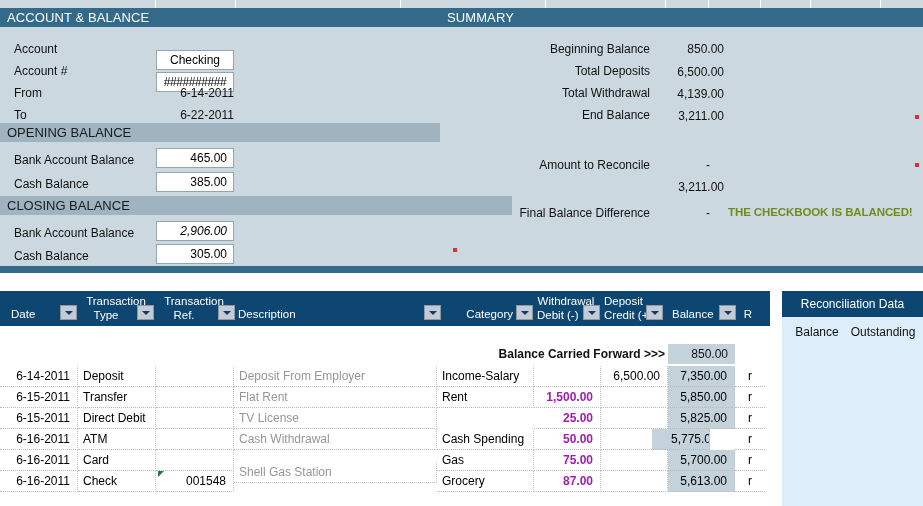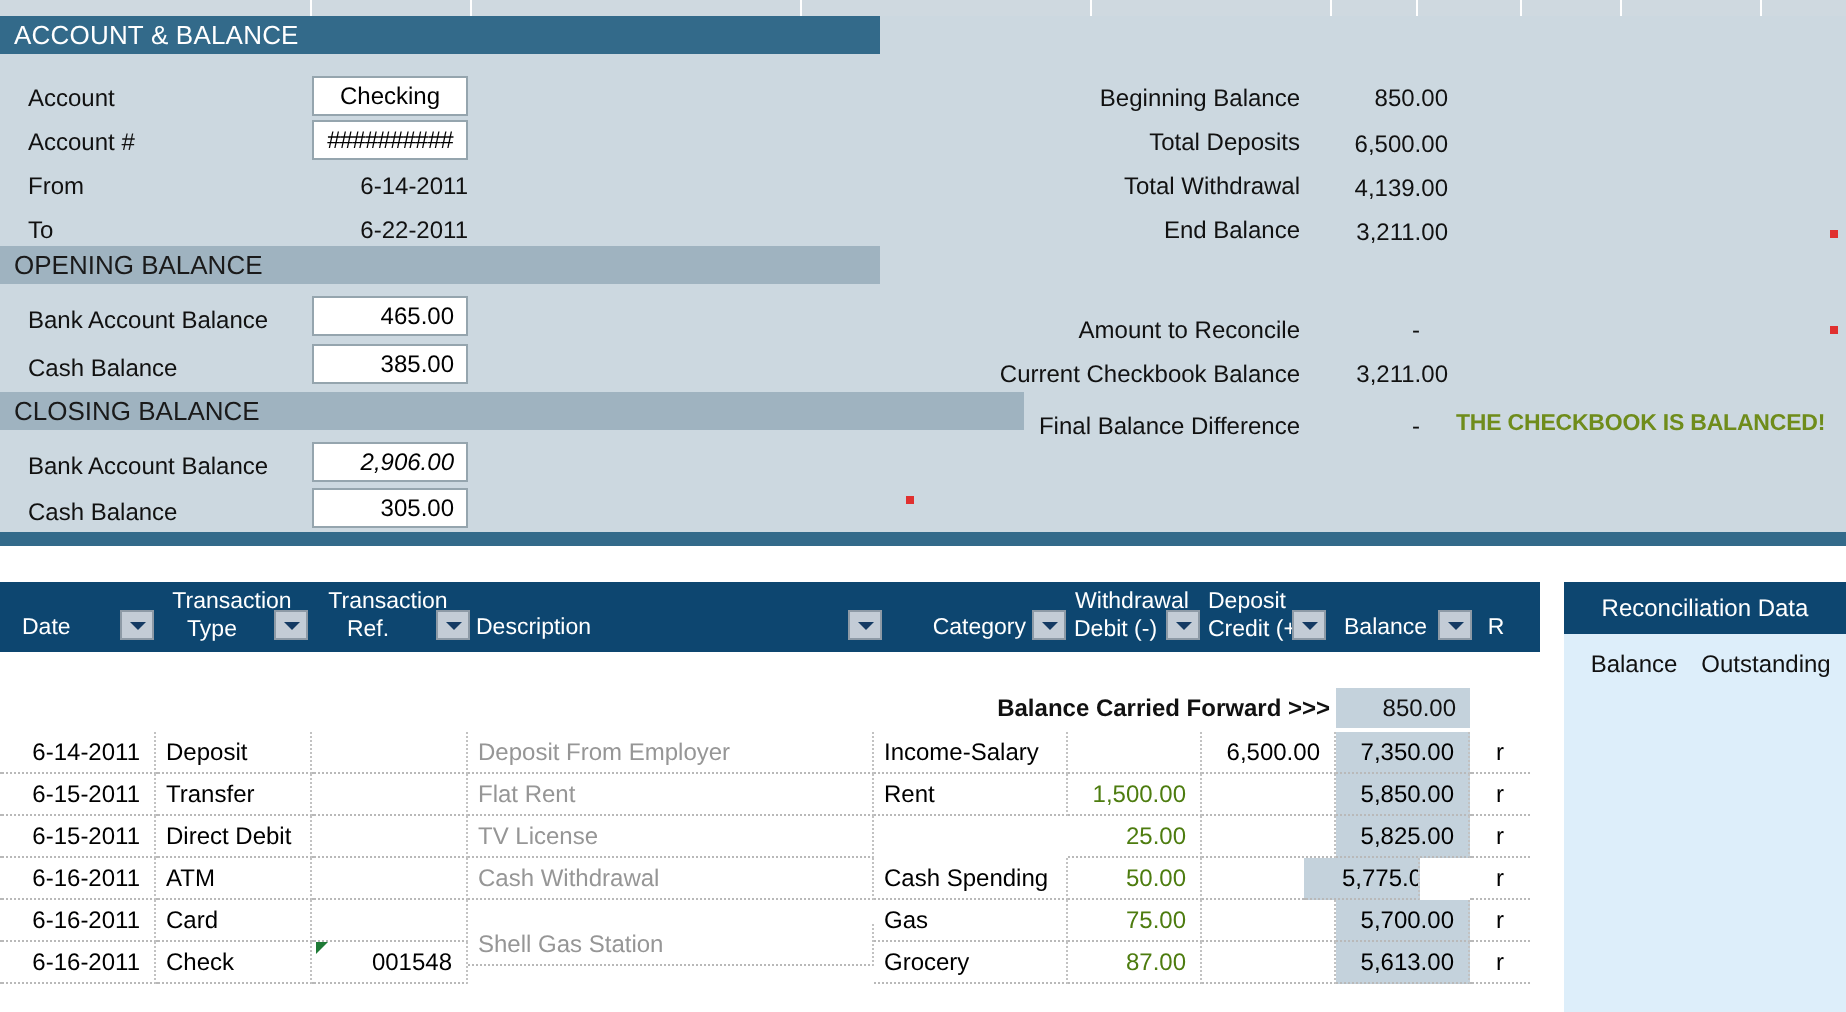--- a/index.html
+++ b/index.html
@@ -25,21 +25,21 @@
             font-size:13px;padding-left:7px;box-sizing:border-box;}
 
   .lbl{position:absolute;font-size:12px;color:#111;line-height:14px;white-space:nowrap;}
   .lbl.r{text-align:right;}
 
   .val{position:absolute;font-size:12px;color:#111;line-height:14px;white-space:nowrap;}
   .val.r{text-align:right;}
 
   .ibox{position:absolute;background:#ffffff;border:1px solid #95a5ae;
         box-sizing:border-box;font-size:12px;line-height:18px;height:20px;}
-  .ibox.c{text-align:center;}
+  .ibox.c{text-align:center;margin-top:12px;}
   .ibox.rt{text-align:right;padding-right:6px;}
 
   .hashes{font-family:"Liberation Sans",sans-serif;letter-spacing:-0.4px;}
 
   .balanced{position:absolute;color:#6f8c1b;font-weight:bold;font-size:11.5px;
             white-space:nowrap;letter-spacing:-0.1px;}
 
   .cmark{position:absolute;width:4px;height:4px;background:#e03030;}
 
   
@@ -75,21 +75,21 @@
             height:20px;line-height:20px;}
 
   .row{position:absolute;left:0;width:770px;height:21px;}
   .row .cell{position:absolute;height:21px;line-height:21px;font-size:12px;
              box-sizing:border-box;overflow:hidden;white-space:nowrap;
              border-bottom:1px dotted #b9b9b9;border-right:1px dotted #c2c2c2;}
   .row .cell.pl{padding-left:5px;}
   .row .cell.pr{padding-right:7px;text-align:right;}
   .row .cell.ctr{text-align:center;}
   .row .cell.grey{color:#969696;}
-  .row .cell.red{color:#4d7c0f;}
+  .row .cell.red{color:#a21caf;font-weight:bold;}
   .row .cell.bal{background:#c4d2dc;text-align:right;padding-right:7px;}
   .row .cell.nb{border-right:none;}
 
   .gflag{position:absolute;width:0;height:0;
          border-top:6px solid #1e7a36;border-right:6px solid transparent;}
 </style>
 </head>
 <body>
 
 <div class="sheet">
@@ -131,37 +131,37 @@
     <div class="ibox rt" style="left:156px;top:164px;width:78px;">385.00</div>
 
     <div class="subhead" style="left:0;top:188px;width:512px;">CLOSING BALANCE</div>
 
     <div class="lbl" style="left:14px;top:218px;">Bank Account Balance</div>
     <div class="ibox rt" style="left:156px;top:213px;width:78px;font-style:italic;">2,906.00</div>
 
     <div class="lbl" style="left:14px;top:241px;">Cash Balance</div>
     <div class="ibox rt" style="left:156px;top:236px;width:78px;">305.00</div>
 
+    <div class="bandhead" style="left:440px;top:0;width:483px;">SUMMARY</div>
 
     <div class="lbl r" style="left:460px;top:34px;width:190px;">Beginning Balance</div>
     <div class="val r" style="left:658px;top:34px;width:66px;">850.00</div>
 
     <div class="lbl r" style="left:460px;top:56px;width:190px;">Total Deposits</div>
     <div class="val r" style="left:658px;top:57px;width:66px;">6,500.00</div>
 
     <div class="lbl r" style="left:460px;top:78px;width:190px;">Total Withdrawal</div>
     <div class="val r" style="left:658px;top:79px;width:66px;">4,139.00</div>
 
     <div class="lbl r" style="left:460px;top:100px;width:190px;">End Balance</div>
     <div class="val r" style="left:658px;top:101px;width:66px;">3,211.00</div>
 
     <div class="lbl r" style="left:440px;top:150px;width:210px;">Amount to Reconcile</div>
     <div class="val r" style="left:658px;top:150px;width:52px;">-</div>
 
-    <div class="lbl r" style="left:440px;top:172px;width:210px;">Current Checkbook Balance</div>
     <div class="val r" style="left:658px;top:172px;width:66px;">3,211.00</div>
 
     <div class="lbl r" style="left:440px;top:198px;width:210px;">Final Balance Difference</div>
     <div class="val r" style="left:658px;top:198px;width:52px;">-</div>
 
     <div class="balanced" style="left:728px;top:198px;">THE CHECKBOOK IS BALANCED!</div>
 
     <div class="cmark" style="left:915px;top:107px;"></div>
     <div class="cmark" style="left:915px;top:155px;"></div>
     <div class="cmark" style="left:453px;top:240px;"></div>

